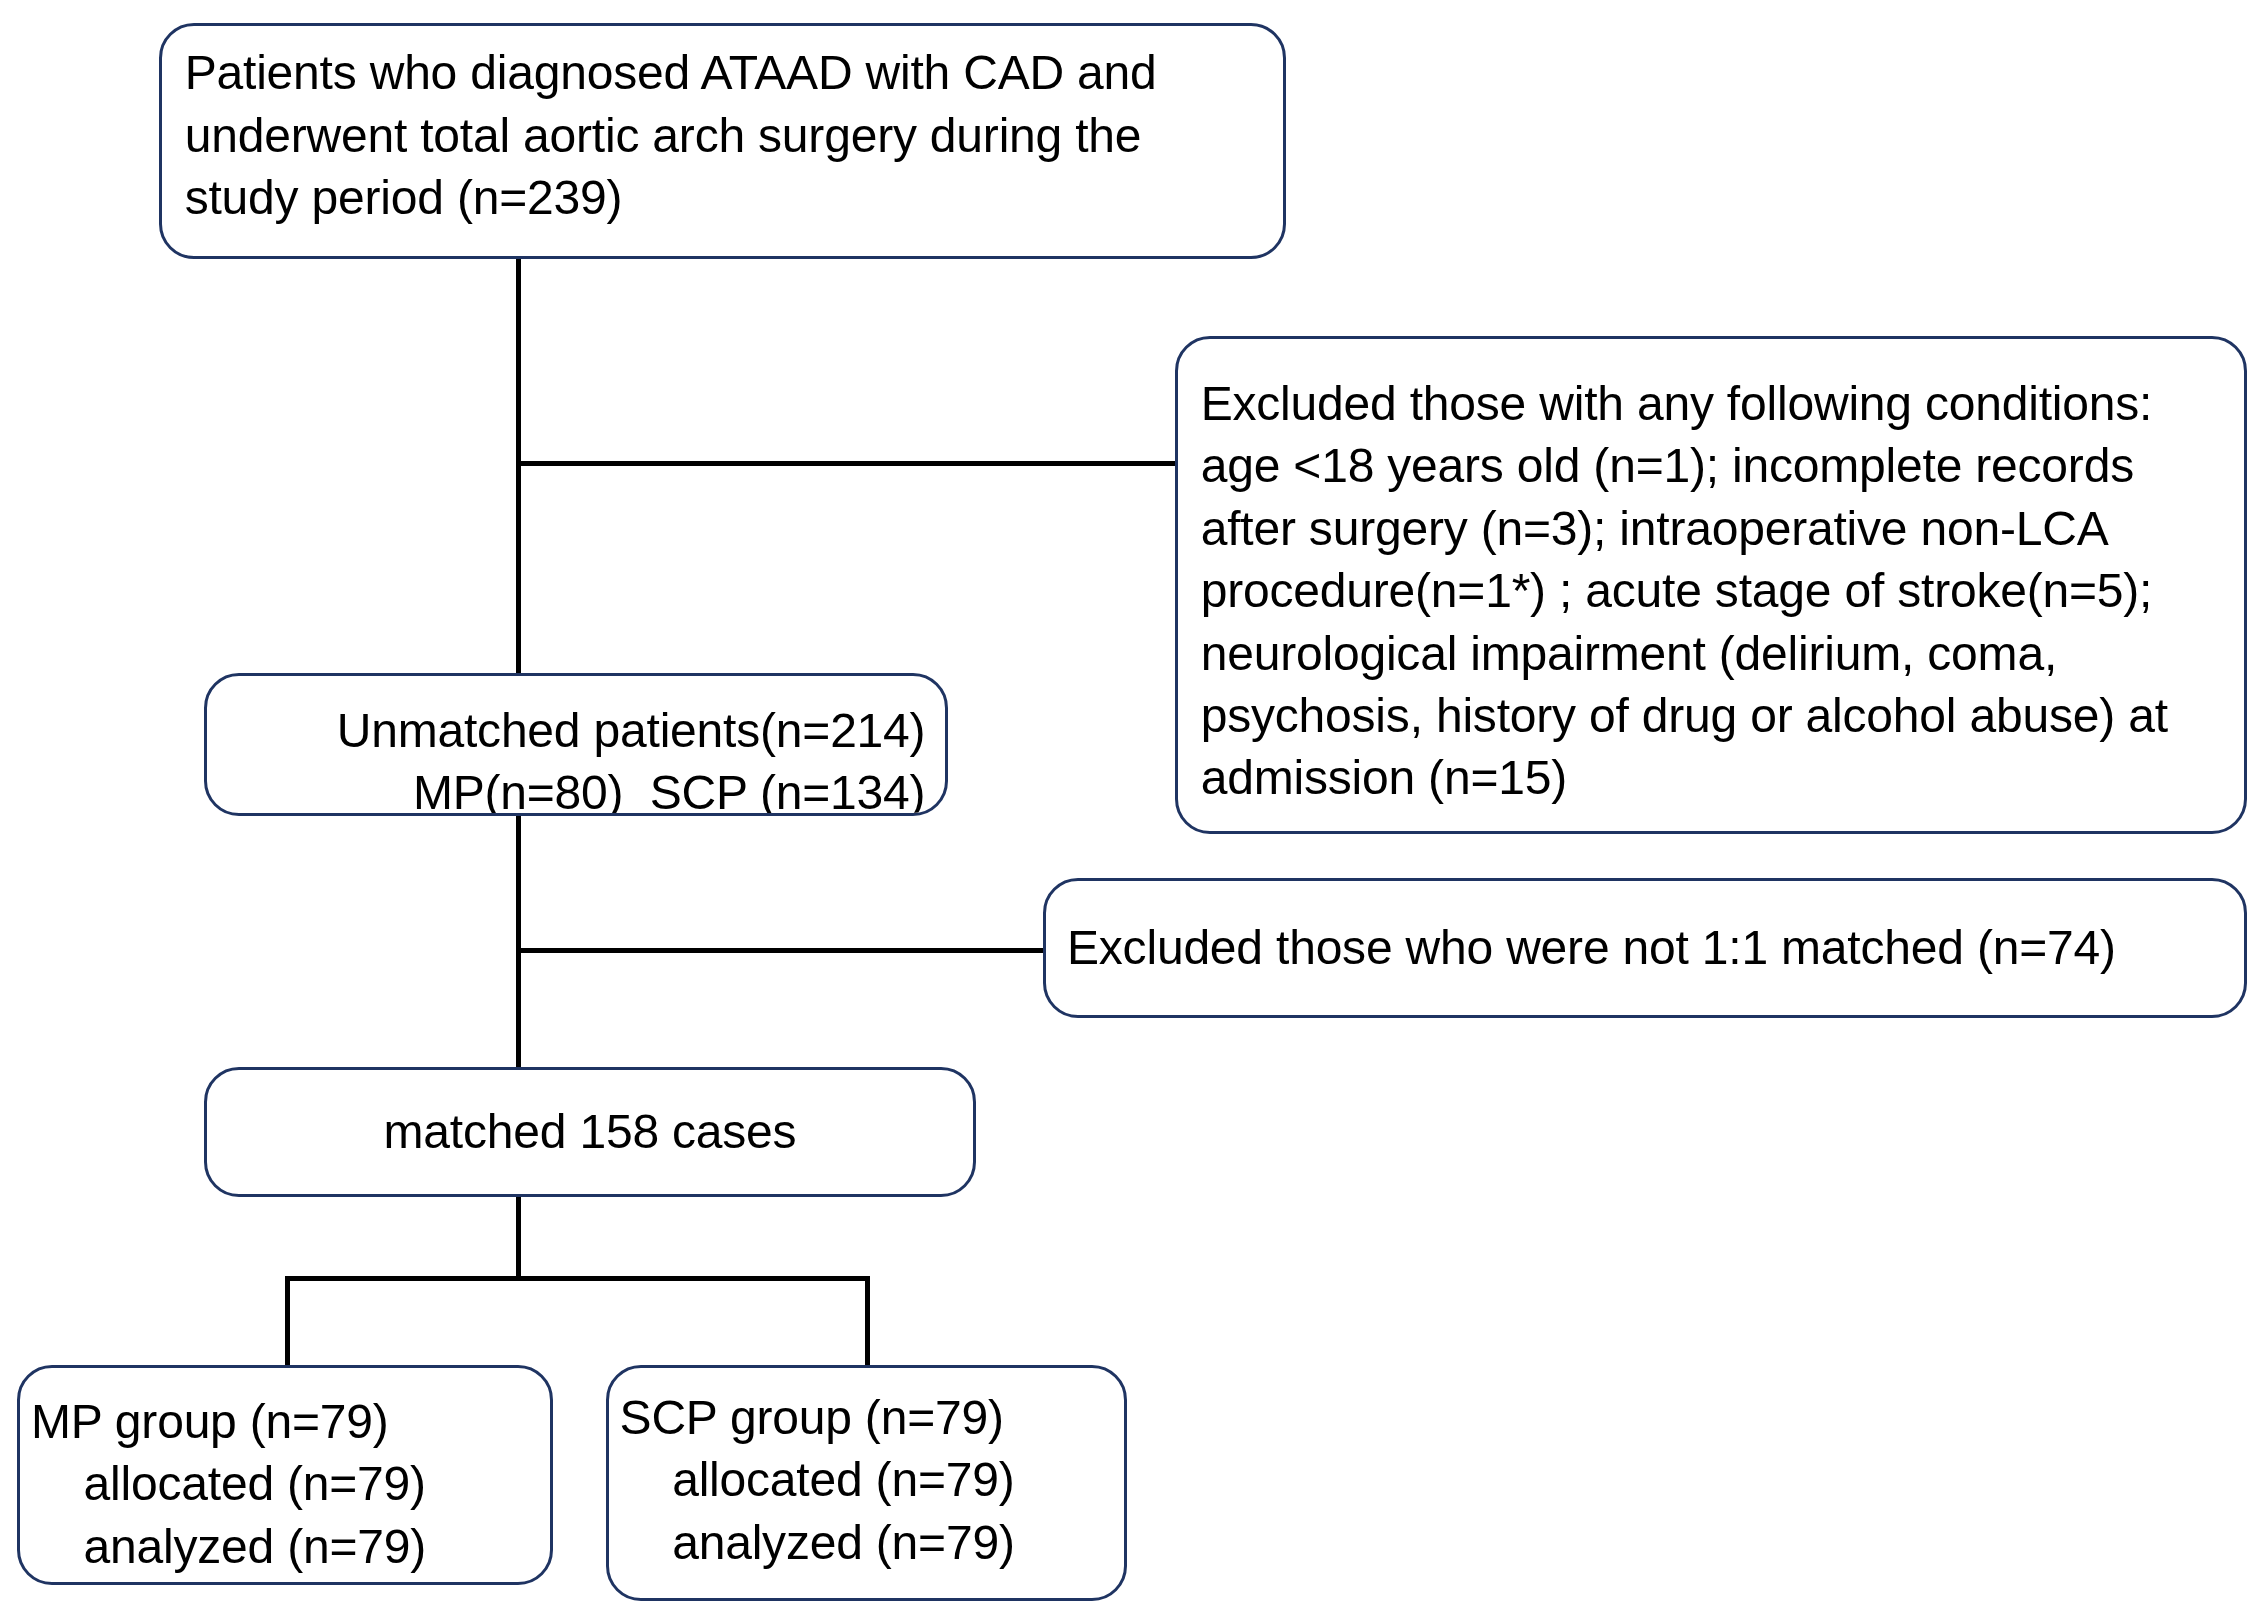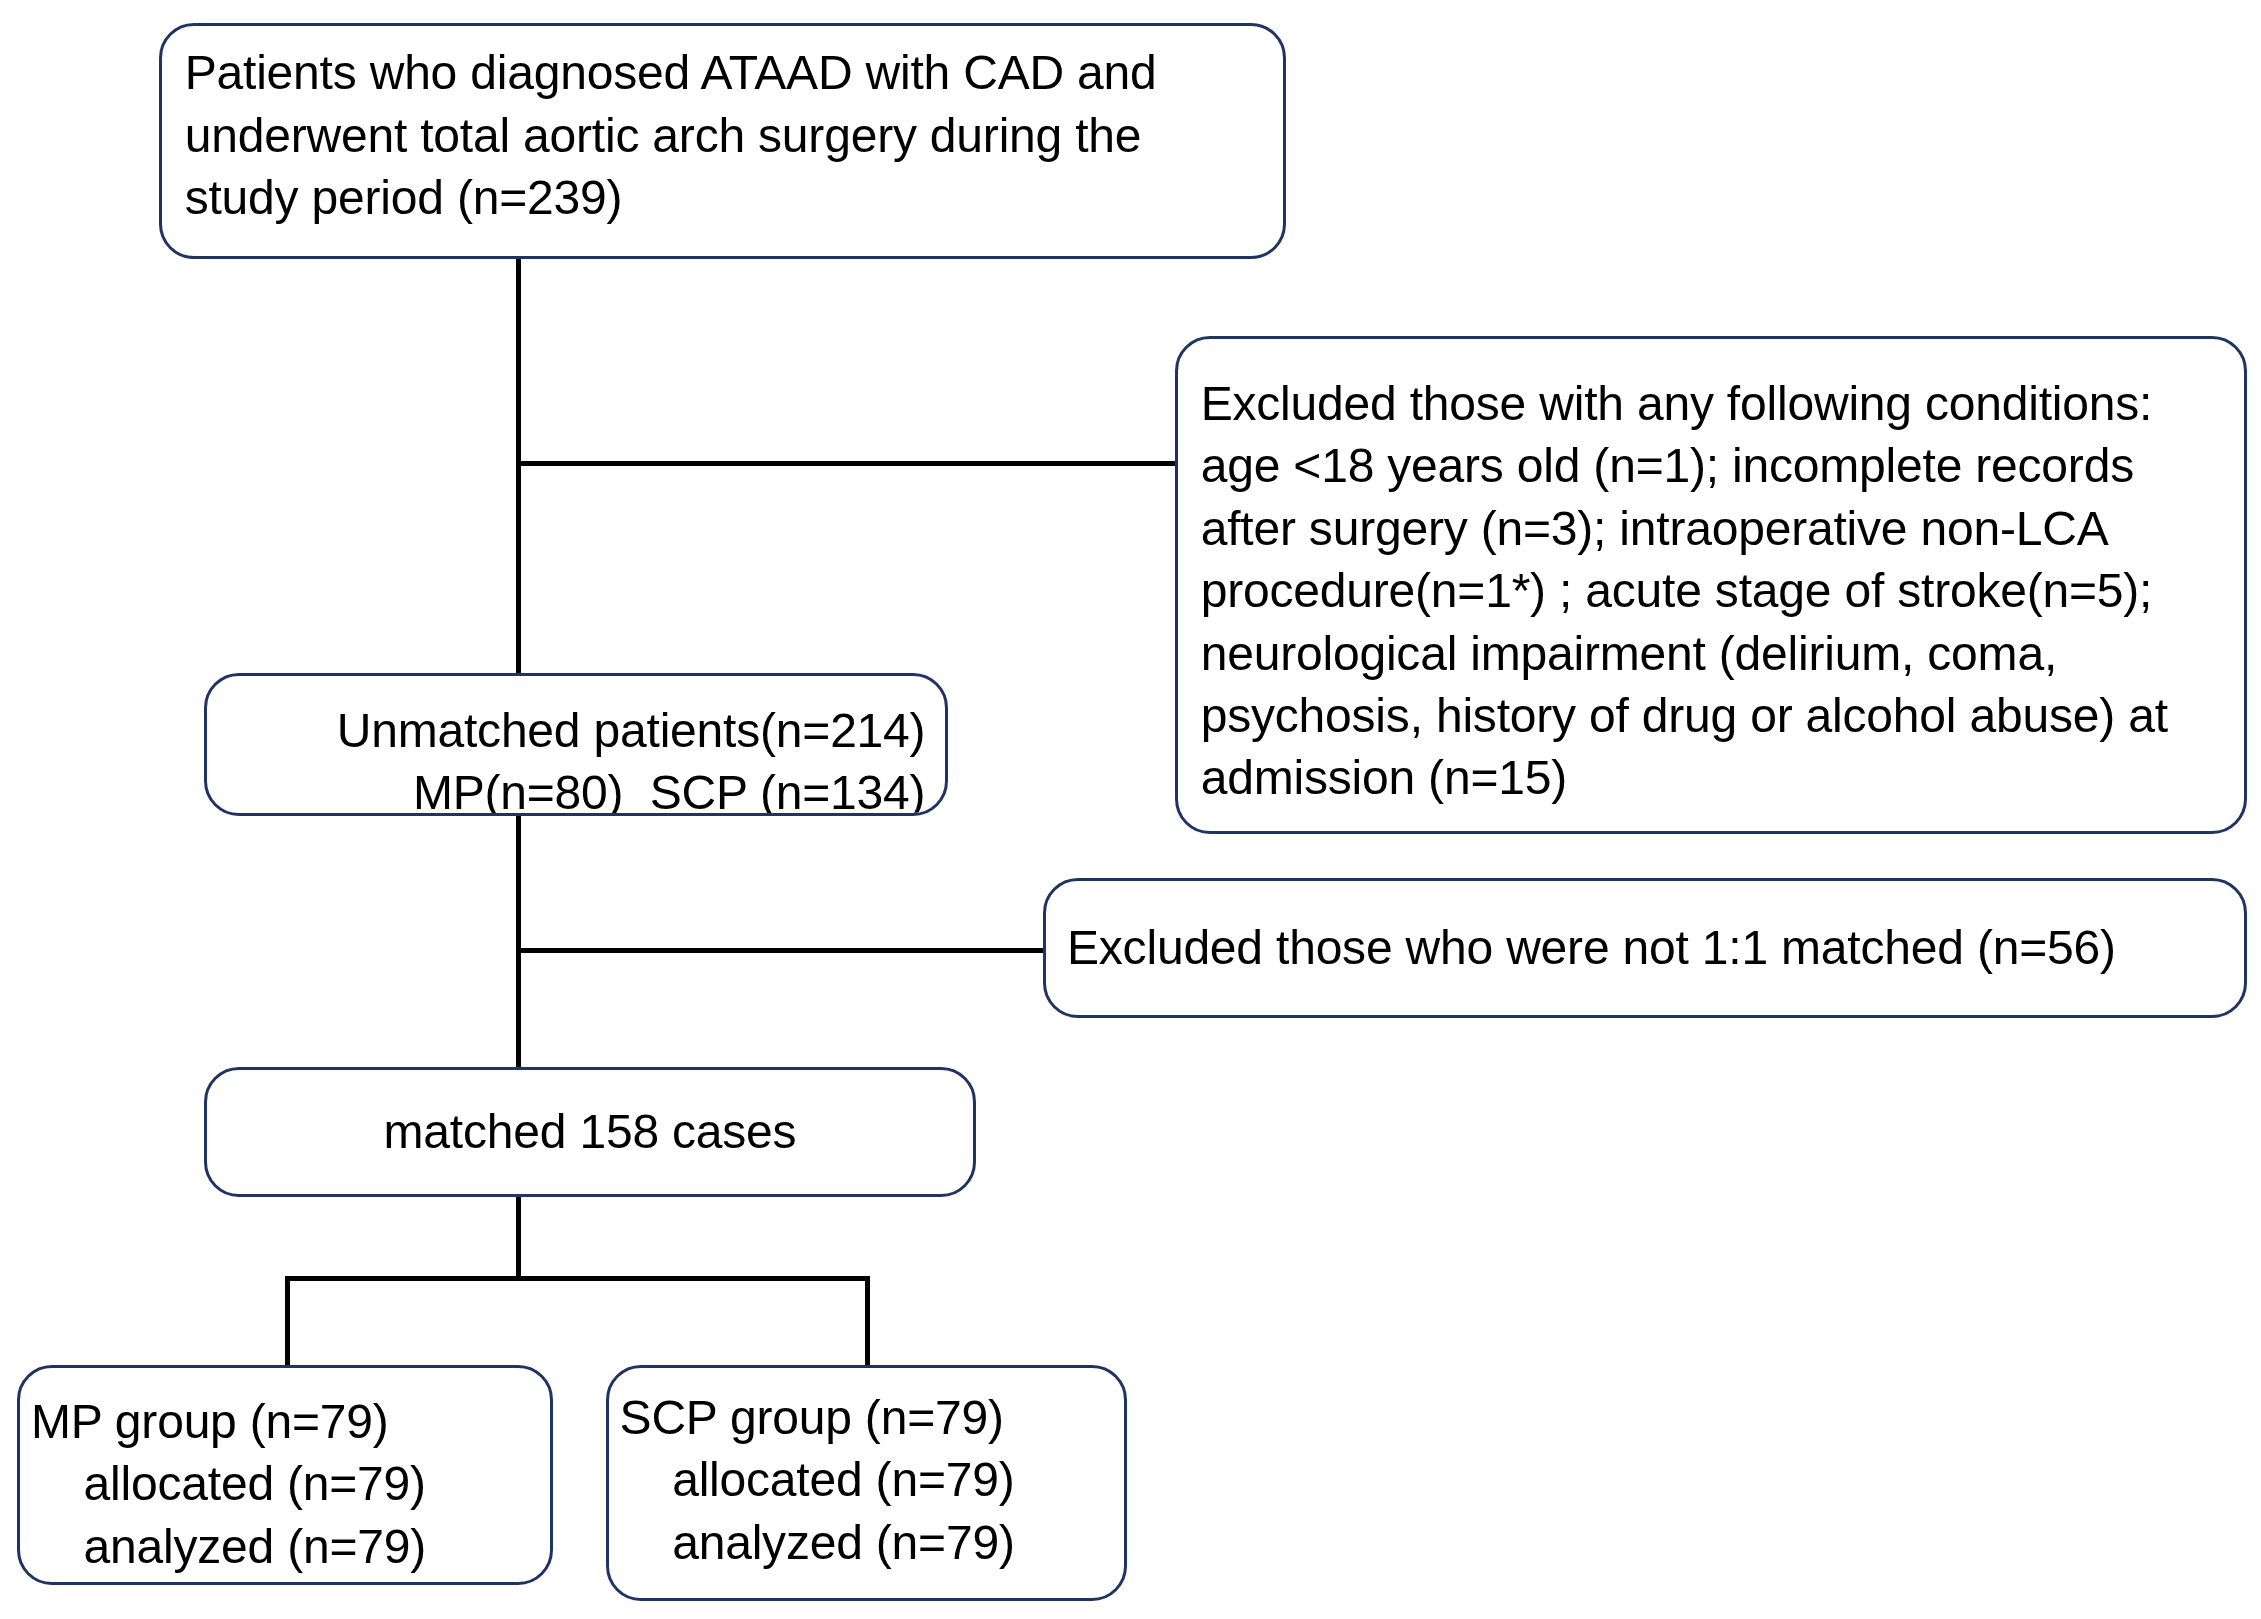--- a/index.html
+++ b/index.html
@@ -72,21 +72,21 @@
 
   <div class="connector vline" style="left:865px; top:1276px; height:92px;"></div>
 
   <div class="box pad" style="left:159px; top:22.7px; width:1127px; height:236px;">Patients who diagnosed ATAAD with CAD and underwent total aortic arch surgery during the study period (n=239)</div>
 
   <div class="box pad" style="left:1175px; top:289px; width:1072px; height:498px; padding-top:34px;margin-top:47px;">Excluded those with any following conditions: age &lt;18 years old (n=1); incomplete records after surgery (n=3); intraoperative non-LCA procedure(n=1*) ; acute stage of stroke(n=5); neurological impairment (delirium, coma, psychosis, history of drug or alcohol abuse) at admission (n=15)</div>
 
   <div class="box pad" style="left:204px; top:673px; width:744px; height:143px; padding-top:24px;text-align:right;">Unmatched patients(n=214)
 MP(n=80)  SCP (n=134)</div>
 
-  <div class="box midleft" style="left:1043px; top:878px; width:1204px; height:140px;">Excluded those who were not 1:1 matched (n=56)</div>
+  <div class="box midleft" style="left:1043px; top:878px; width:1204px; height:140px;">Excluded those who were not 1:1 matched (n=74)</div>
 
   <div class="box center" style="left:204px; top:1067px; width:772px; height:130px;text-align:right;">matched 158 cases</div>
 
   <div class="box pad" style="left:17.4px; top:1365px; width:536px; height:220px; padding-top:23px; padding-left:10.6px;">MP group (n=79)
     allocated (n=79)
     analyzed (n=79)</div>
 
   <div class="box pad" style="left:606px; top:1365px; width:521px; height:236px; padding-top:19px; padding-left:10.6px;">SCP group (n=79)
     allocated (n=79)
     analyzed (n=79)</div>

